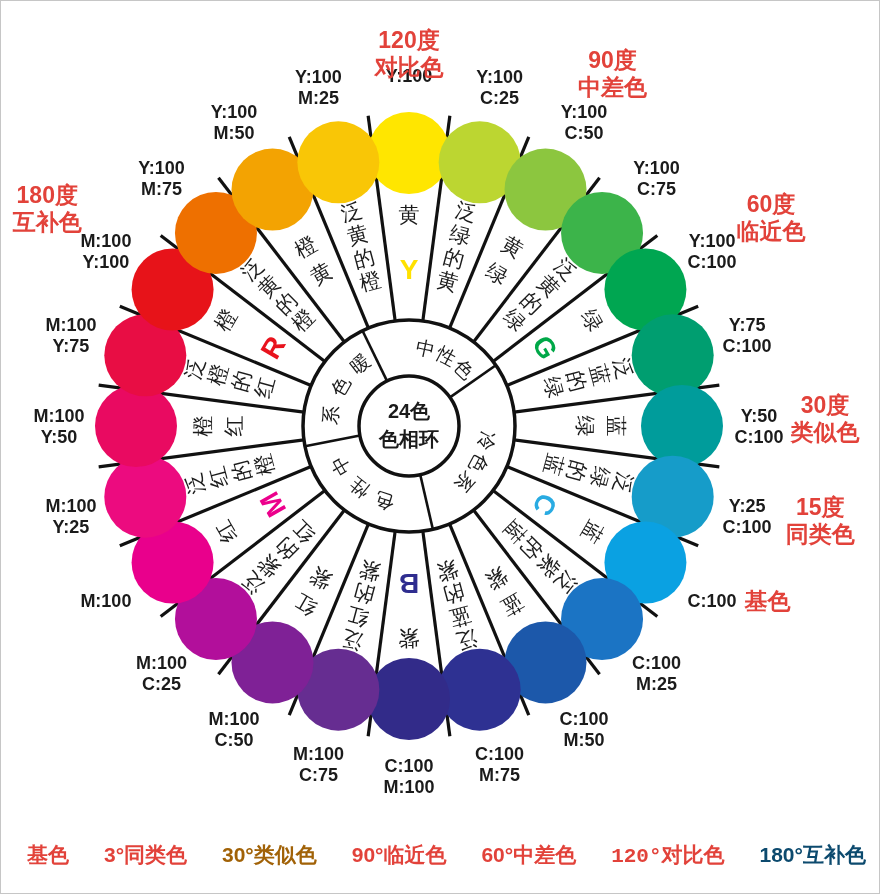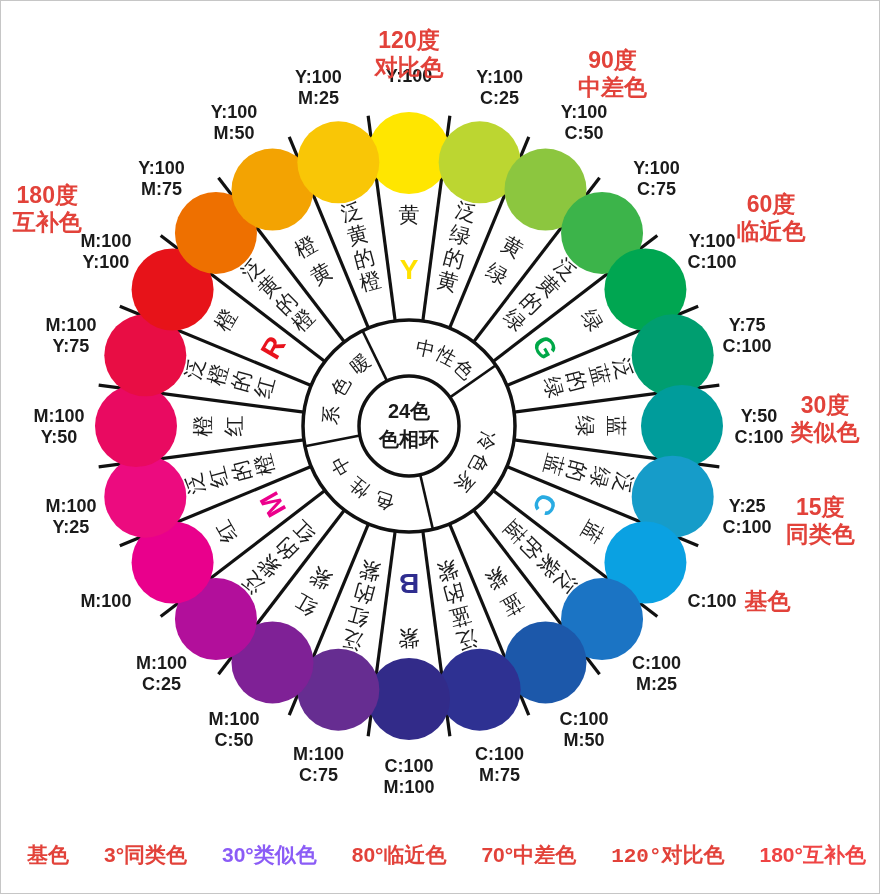--- a/index.html
+++ b/index.html
@@ -189,19 +189,19 @@
       <text font-size="23" fill="#e2423a" font-weight="600" text-anchor="middle"><tspan x="611.5" y="67.02766065973344">90度</tspan><tspan x="611.5" y="94.02766065973344">中差色</tspan></text>
       <text font-size="23" fill="#e2423a" font-weight="600" text-anchor="middle"><tspan x="769.9986187818954" y="210.49999999999994">60度</tspan><tspan x="769.9986187818954" y="237.49999999999994">临近色</tspan></text>
       <text font-size="23" fill="#e2423a" font-weight="600" text-anchor="middle"><tspan x="823.9366411850588" y="412.23979892209013">30度</tspan><tspan x="823.9366411850588" y="439.23979892209013">类似色</tspan></text>
       <text font-size="23" fill="#e2423a" font-weight="600" text-anchor="middle"><tspan x="819.1841673393692" y="514.429344933111">15度</tspan><tspan x="819.1841673393692" y="541.429344933111">同类色</tspan></text>
       <text font-size="23" fill="#e2423a" font-weight="600" text-anchor="middle"><tspan x="766.6188244733676" y="607.910087568842">基色</tspan></text>
       <text font-size="23" fill="#e2423a" font-weight="600" text-anchor="middle"><tspan x="46.27539910370865" y="202.15393238795704">180度</tspan><tspan x="46.27539910370865" y="229.15393238795704">互补色</tspan></text>
     </svg>
   <div id="legend">
       <span class="legend-item" style="color: rgb(226, 66, 58);">基色</span>
       <span class="legend-item" style="color: rgb(226, 66, 58);">3°同类色</span>
-      <span class="legend-item" style="color: #8b5cf6;">30°类似色</span>
-      <span class="legend-item" style="color: rgb(226, 66, 58);">80°临近色</span>
-      <span class="legend-item" style="color: rgb(226, 66, 58);">70°中差色</span>
+      <span class="legend-item" style="color: #a16207;">30°类似色</span>
+      <span class="legend-item" style="color: rgb(226, 66, 58);">90°临近色</span>
+      <span class="legend-item" style="color: rgb(226, 66, 58);">60°中差色</span>
       <span class="legend-item" style="color: rgb(226, 66, 58); font-family: Liberation Mono, monospace;">120°对比色</span>
-      <span class="legend-item" style="color: #ef4444; text-align: right;">180°互补色</span>
+      <span class="legend-item" style="color: #0c4a6e; text-align: right;">180°互补色</span>
     </div>
 </div>
 
 </body></html>

